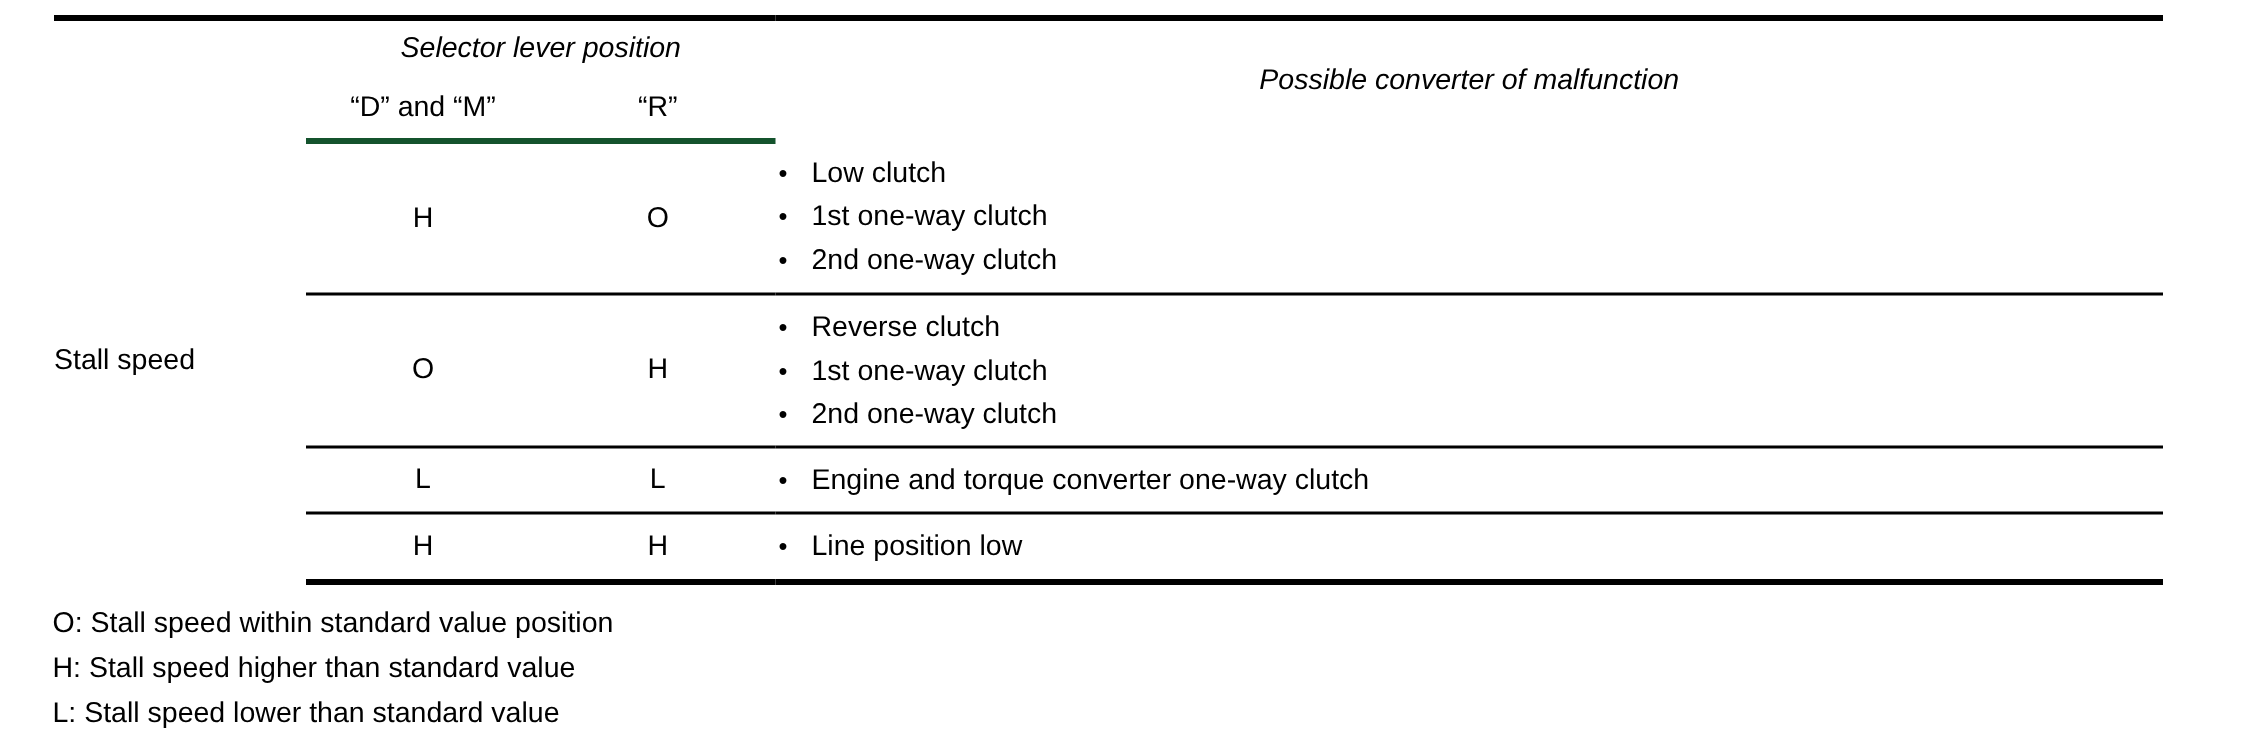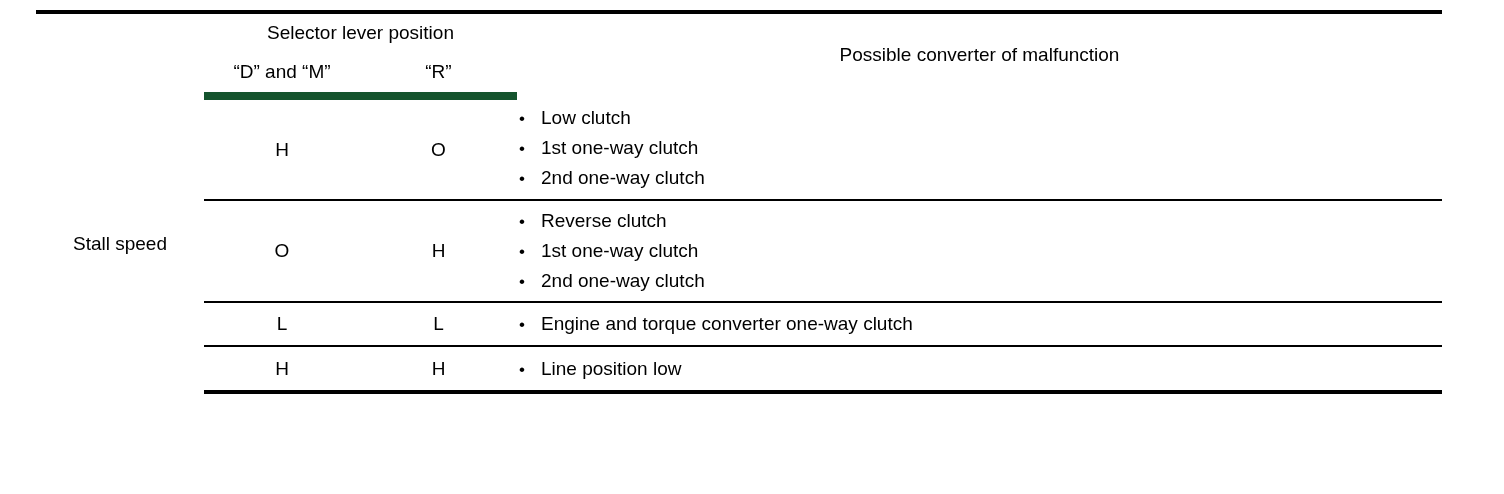--- a/index.html
+++ b/index.html
@@ -28,43 +28,43 @@
     vertical-align: middle;
     border: 0 solid #000;
   }
   
   col.c1 { width: 168px; }
   col.c2 { width: 156px; }
   col.c3 { width: 157px; }
   col.c4 { width: 925px; }
 
   
-  tr.hdr1 td { height: 38px; }
+  tr.hdr1 td { height: 38px; font-style: italic; }
   tr.hdr2 td { height: 40px; }
   tr.r1 td { height: 99px; }
   tr.r2 td { height: 100px; }
   tr.r3 td { height: 42px; }
   tr.r4 td { height: 43px; }
 
   
   tr.hdr1 td { border-top: 4px solid #000; }
-  tr.hdr2 td, td.corner, td.malfunction-hdr { border-bottom: 8px solid #14532d; }
+  tr.hdr2 td, td.corner, td.malfunction-hdr { border-bottom: 4px solid #14532d; }
   tr.r4 td, td.rowlabel { border-bottom: 4px solid #000; }
 
   
   td.vline { border-left: 2px solid #000; }
 
   
   tr.r1 td.hline, tr.r2 td.hline, tr.r3 td.hline { border-bottom: 2px solid #000; }
 
   
   td.selector-hdr { border-bottom: 2px solid #000; }
 
   td.center { text-align: center; }
-  td.rowlabel { text-align: center; }
+  td.rowlabel { text-align: left; }
 
   td.causes { padding: 8px 10px 8px 12px; }
   .cause-line {
     display: flex;
     align-items: baseline;
     line-height: 29px;
   }
   .bullet {
     display: inline-block;
     width: 22px;
@@ -163,14 +163,19 @@
       <td class="causes vline">
         <div class="cause-line">
           <span class="bullet">•</span>
           <span>Line position low</span>
         </div>
       </td>
     </tr>
   </tbody>
     </table>
 
+  <div class="legend">
+    <div class="legend-line">O: Stall speed within standard value position</div>
+    <div class="legend-line">H: Stall speed higher than standard value</div>
+    <div class="legend-line">L: Stall speed lower than standard value</div>
+  </div>
 
 </div>
 
 </body></html>

